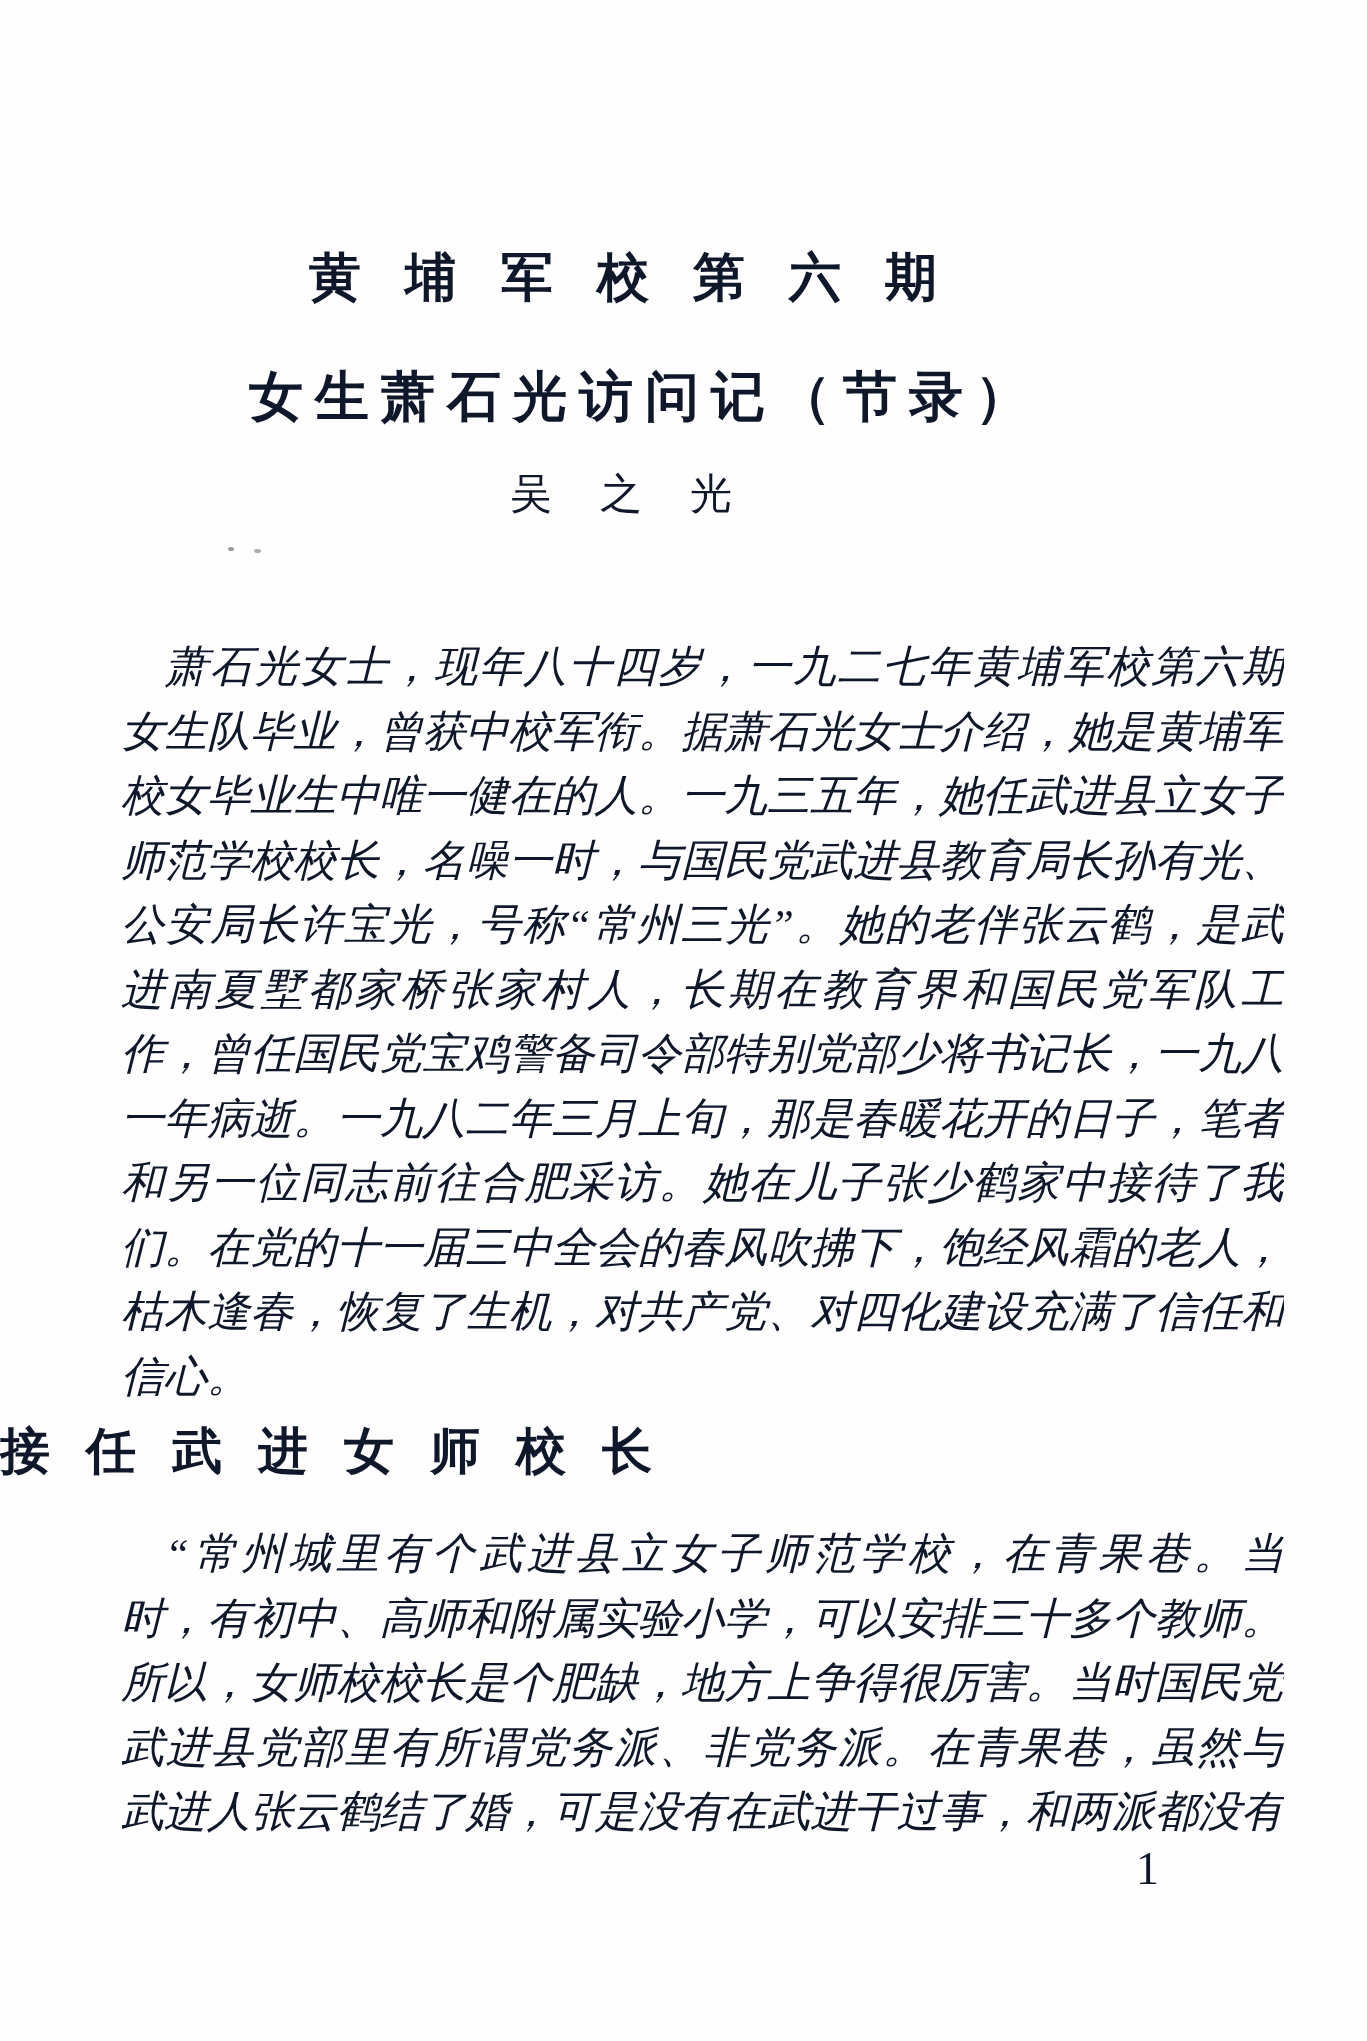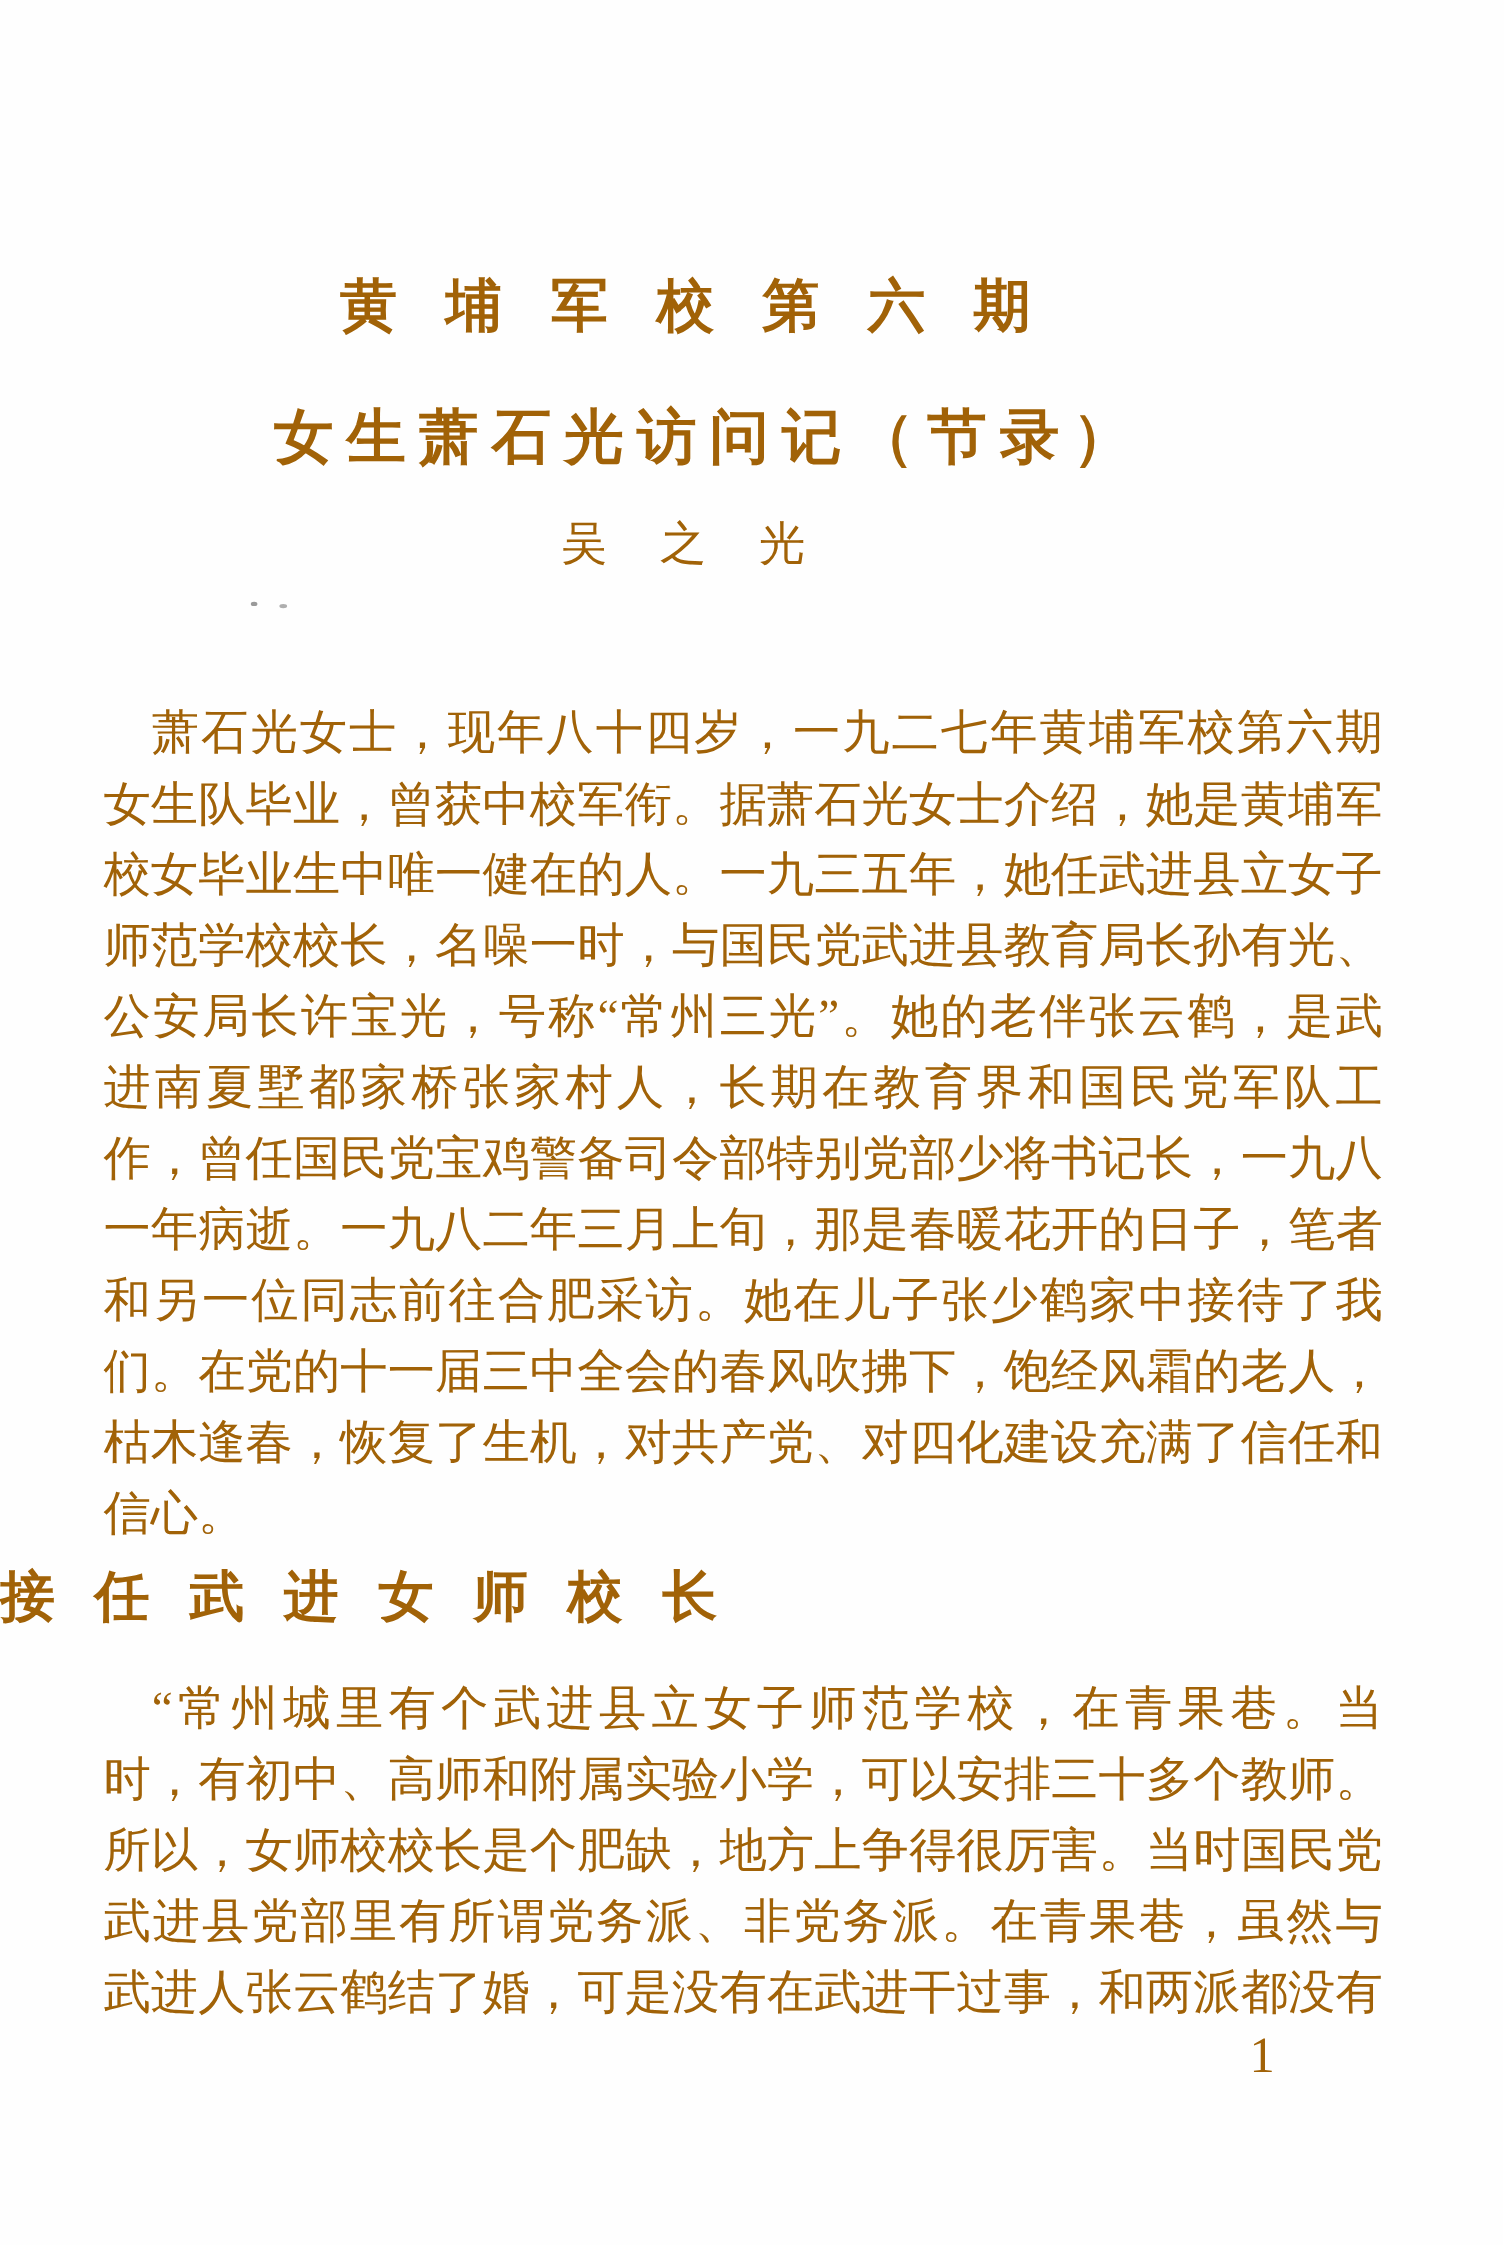--- a/index.html
+++ b/index.html
@@ -6,21 +6,21 @@
     margin: 0;
     padding: 0;
     background: #ffffff;
   }
   .page {
     position: relative;
     width: 1367px;
     height: 2041px;
     background: #fefefe;
     overflow: hidden;
-    color: #a16207;
+    color: #0f172a;
     font-family: "Liberation Serif", "DejaVu Serif", serif;
   }
   
   .center-col {
     position: absolute;
     left: 0;
     width: 1290px;
     text-align: center;
     white-space: nowrap;
   }
@@ -47,25 +47,26 @@
     width: 1367px;
     top: 1418px;
     text-align: left;
     font-size: 50px;
     font-weight: bold;
     letter-spacing: 36px;
     white-space: nowrap;
   }
   .body-block {
     position: absolute;
-    left: 94px;
+    left: 121px;
     width: 1163px;
     font-size: 43px;
     line-height: 64.5px;
     font-weight: 500;
+    font-style: italic;
   }
   .para1 { top: 635px; }
   .para2 { top: 1522px; }
   .line {
     text-align: justify;
     text-align-last: justify;
     height: 64.5px;
     overflow: hidden;
   }
   .line.indent { padding-left: 44px; }

